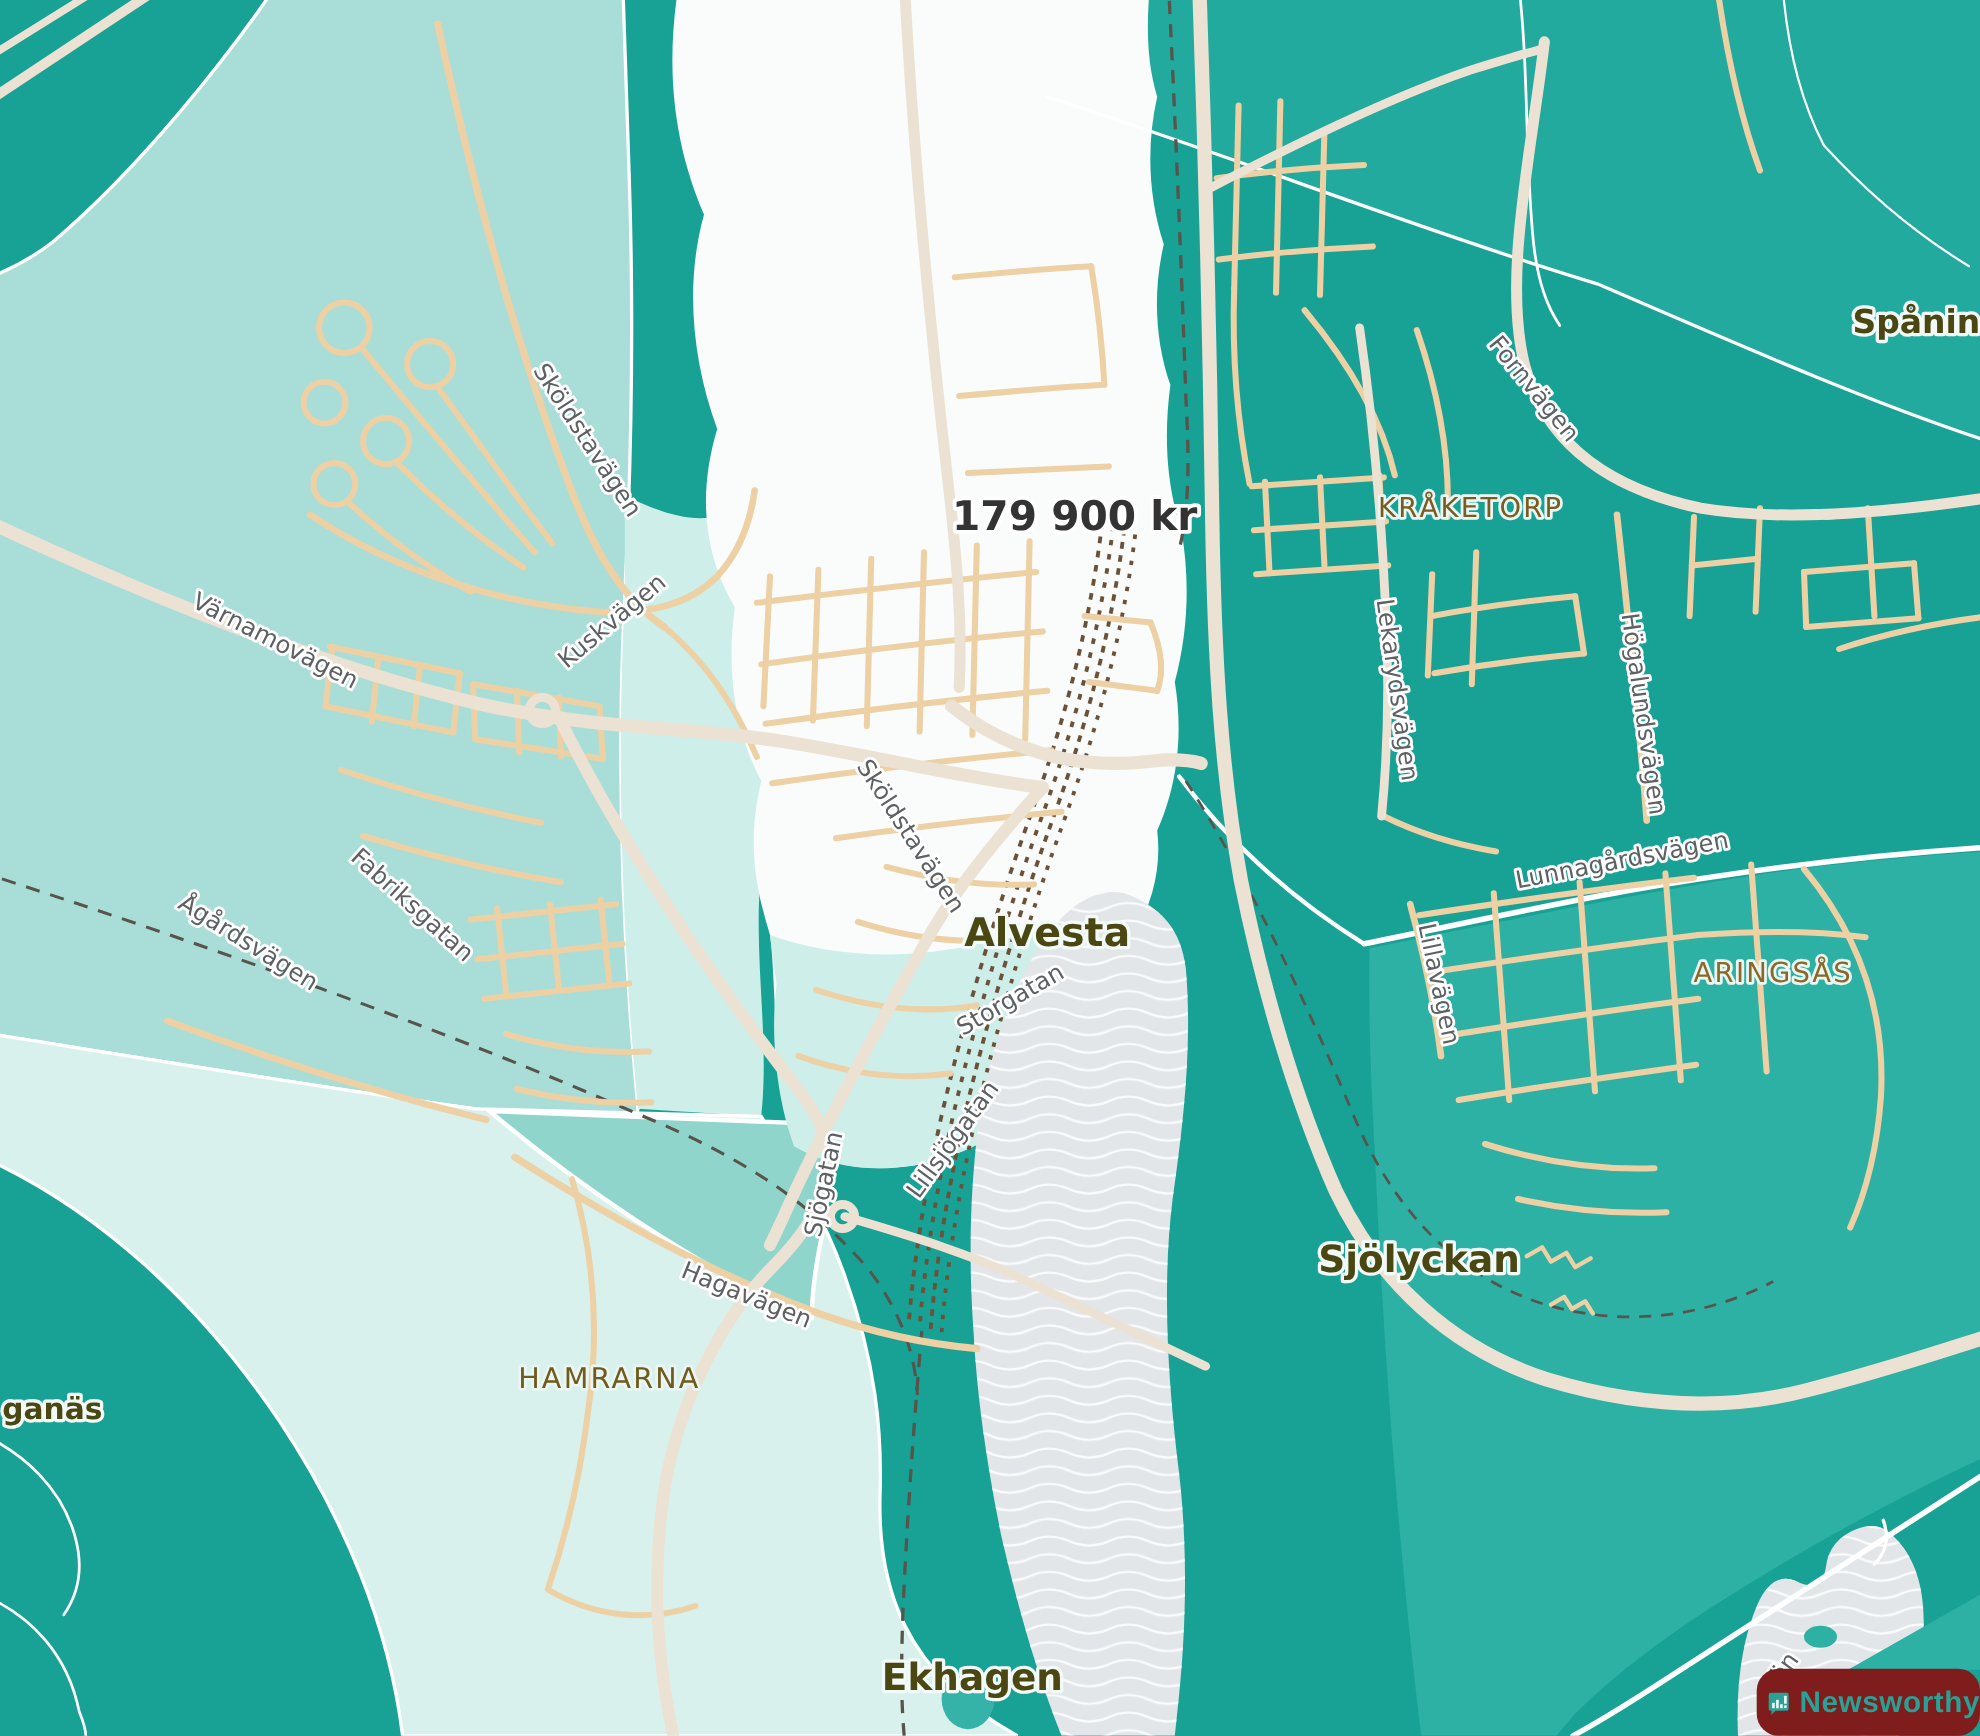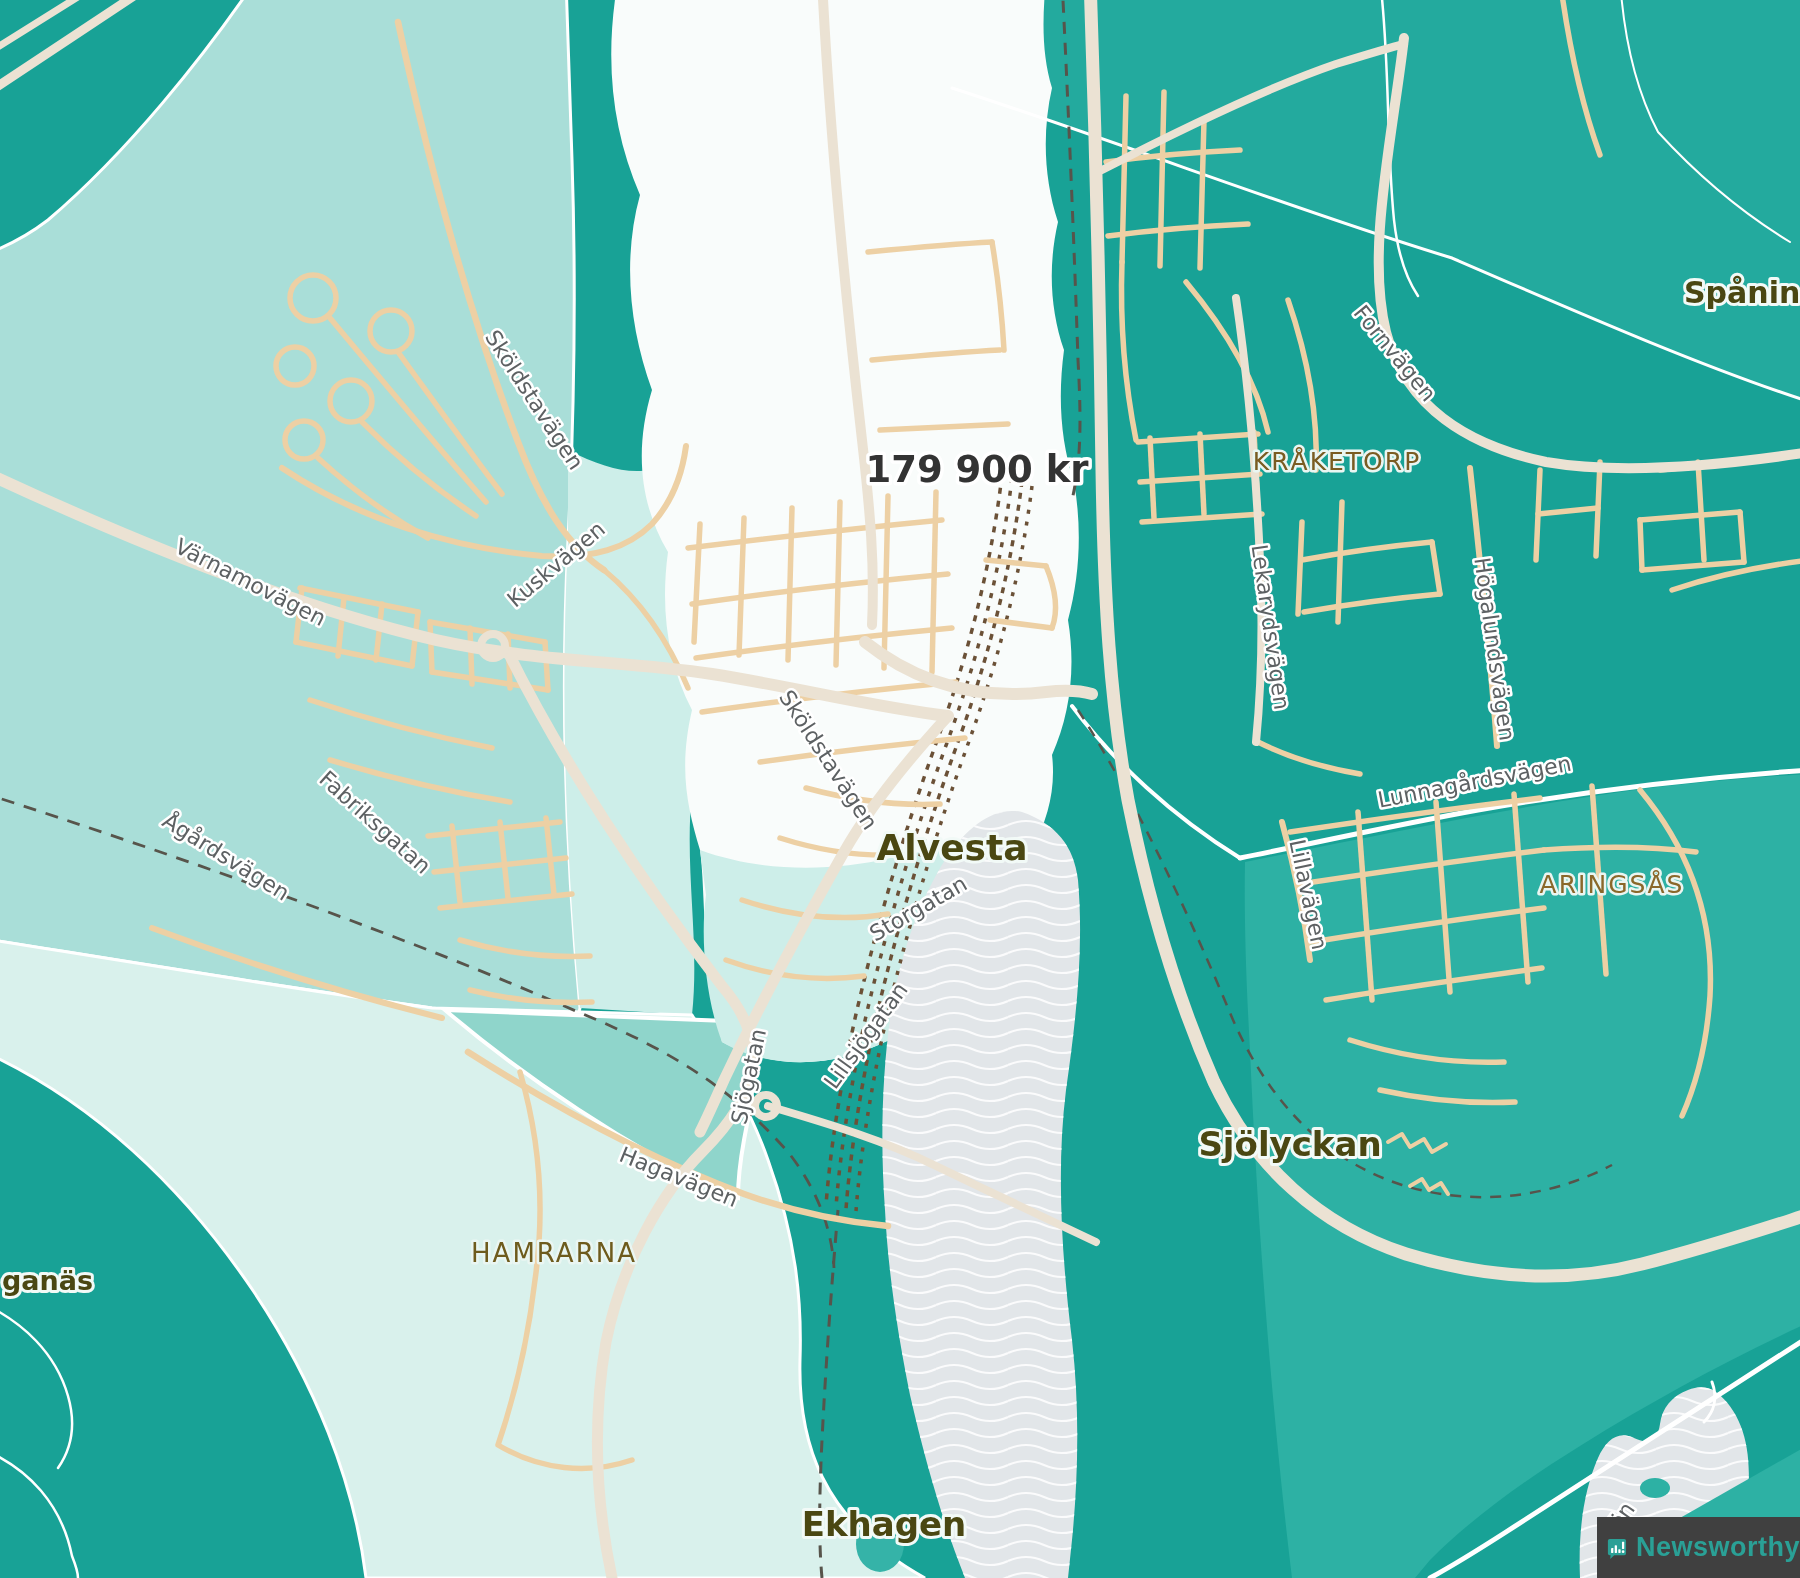--- a/index.html
+++ b/index.html
@@ -12,22 +12,22 @@
   .bnd{fill:none;stroke:#ffffff;stroke-linecap:round;stroke-linejoin:round;}
   .rail{fill:none;stroke:var(--rail-dark);stroke-linecap:butt;}
   .hatch{fill:none;stroke:var(--rail-brown);stroke-linecap:butt;}
   
   text{font-family:"DejaVu Sans","Liberation Sans",sans-serif;}
   .lbl-street{fill:var(--street-gray);font-size:22px;paint-order:stroke;stroke:#ffffff;stroke-width:5px;stroke-linejoin:round;text-anchor:middle;}
   .lbl-loc{fill:var(--locality-olive);font-weight:bold;paint-order:stroke;stroke:#f2faf7;stroke-width:6px;stroke-linejoin:round;text-anchor:middle;}
   .lbl-district{paint-order:stroke;stroke:#eaf6f2;stroke-width:5px;stroke-linejoin:round;text-anchor:middle;letter-spacing:2px;}
   .lbl-price{fill:var(--price-dark);font-weight:bold;font-size:37px;paint-order:stroke;stroke:#ffffff;stroke-width:7px;stroke-linejoin:round;text-anchor:middle;}
   
-  .brandbar{position:absolute;right:0;bottom:0;width:203px;height:61px;background:#404040;
-    display:flex;align-items:center;gap:9px;padding-left:10px;box-sizing:border-box;z-index:5;}
+  .brandbar{position:absolute;right:0;bottom:0;width:203px;height:61px;background:#7f1d1d;
+    display:flex;align-items:center;gap:9px;padding-left:10px;box-sizing:border-box;z-index:5;border-radius:20px;}
   .brandbar span{color:var(--brand-teal);font-size:27px;font-weight:600;font-family:"Liberation Sans",sans-serif;letter-spacing:.5px;}
 </style>
 </head>
 <body>
 
 <svg id="map" viewBox="0 0 1800 1578" width="1800" height="1578" aria-label="choropleth map">
   <defs>
     <pattern id="waves" width="72" height="16" patternUnits="userSpaceOnUse">
       <path d="M0 9 Q 18 1, 36 9 T 72 9" fill="none" stroke="#ffffff" stroke-width="2.2" opacity="0.85"></path>
     </pattern>

